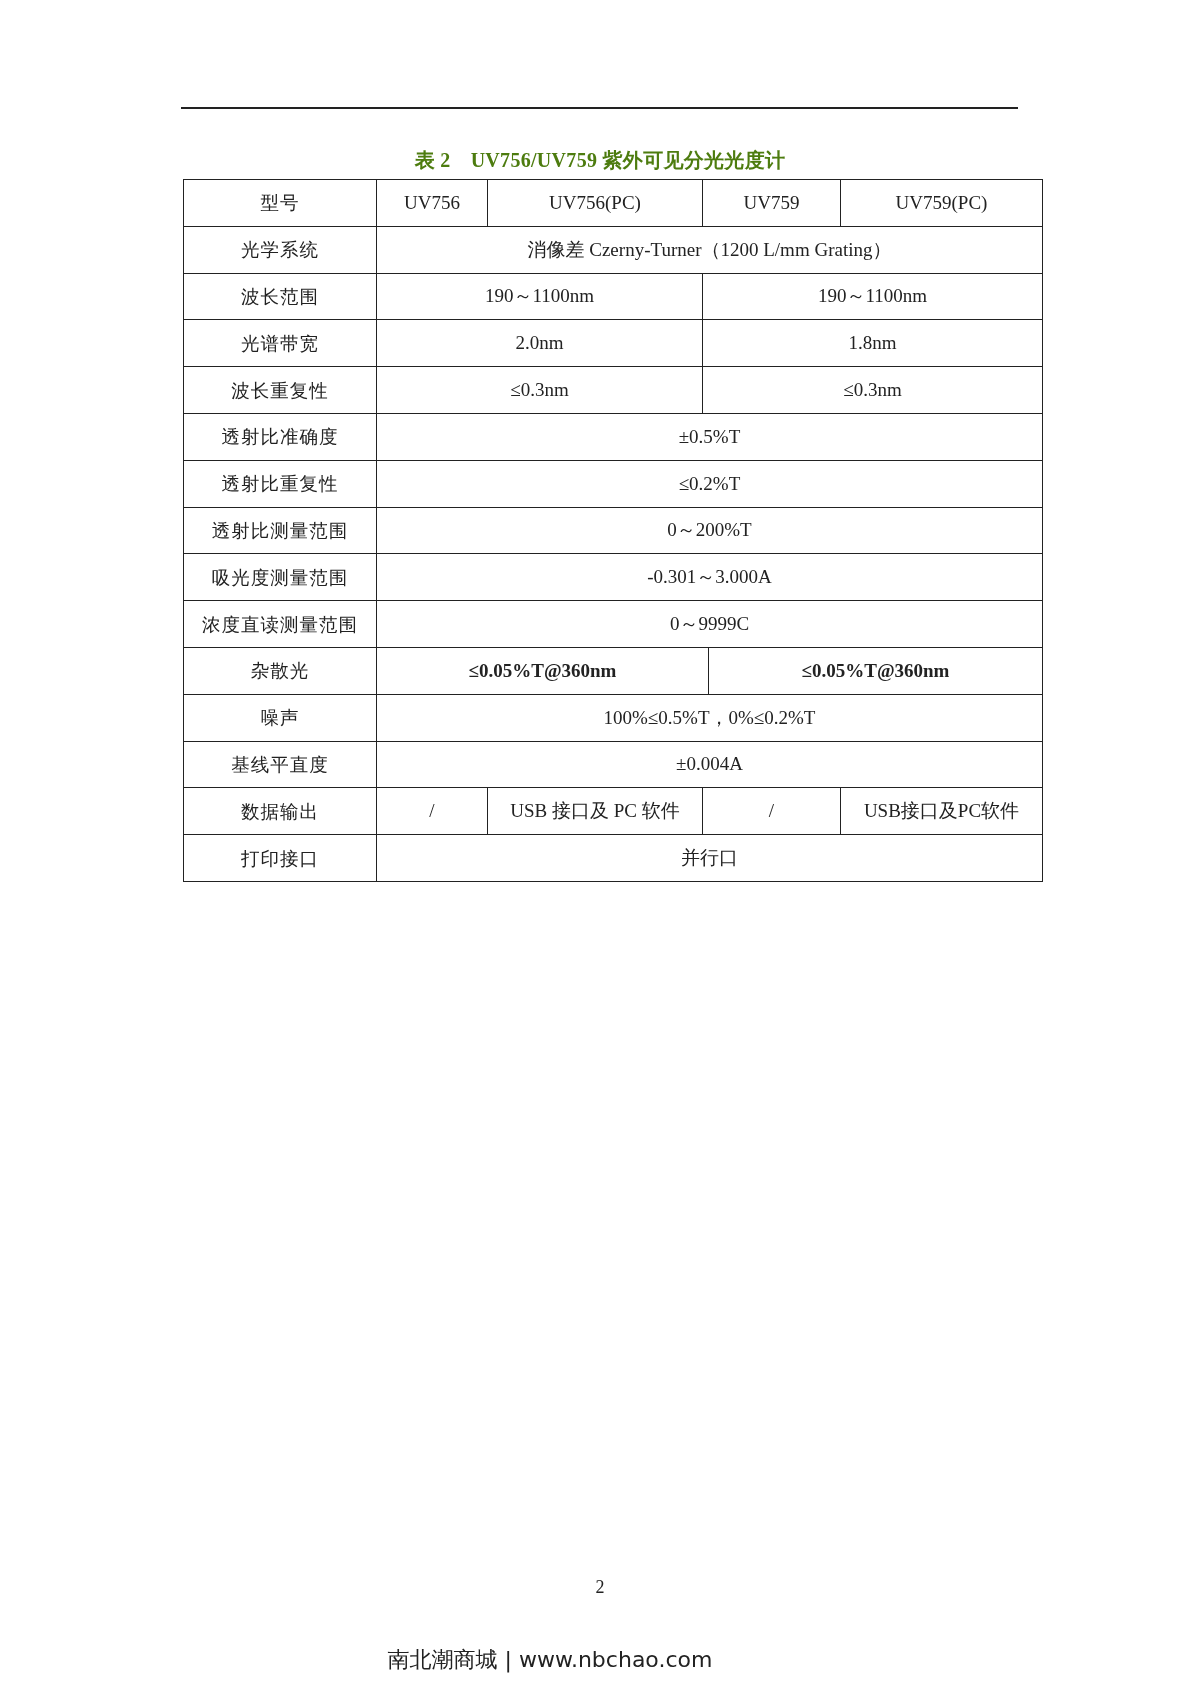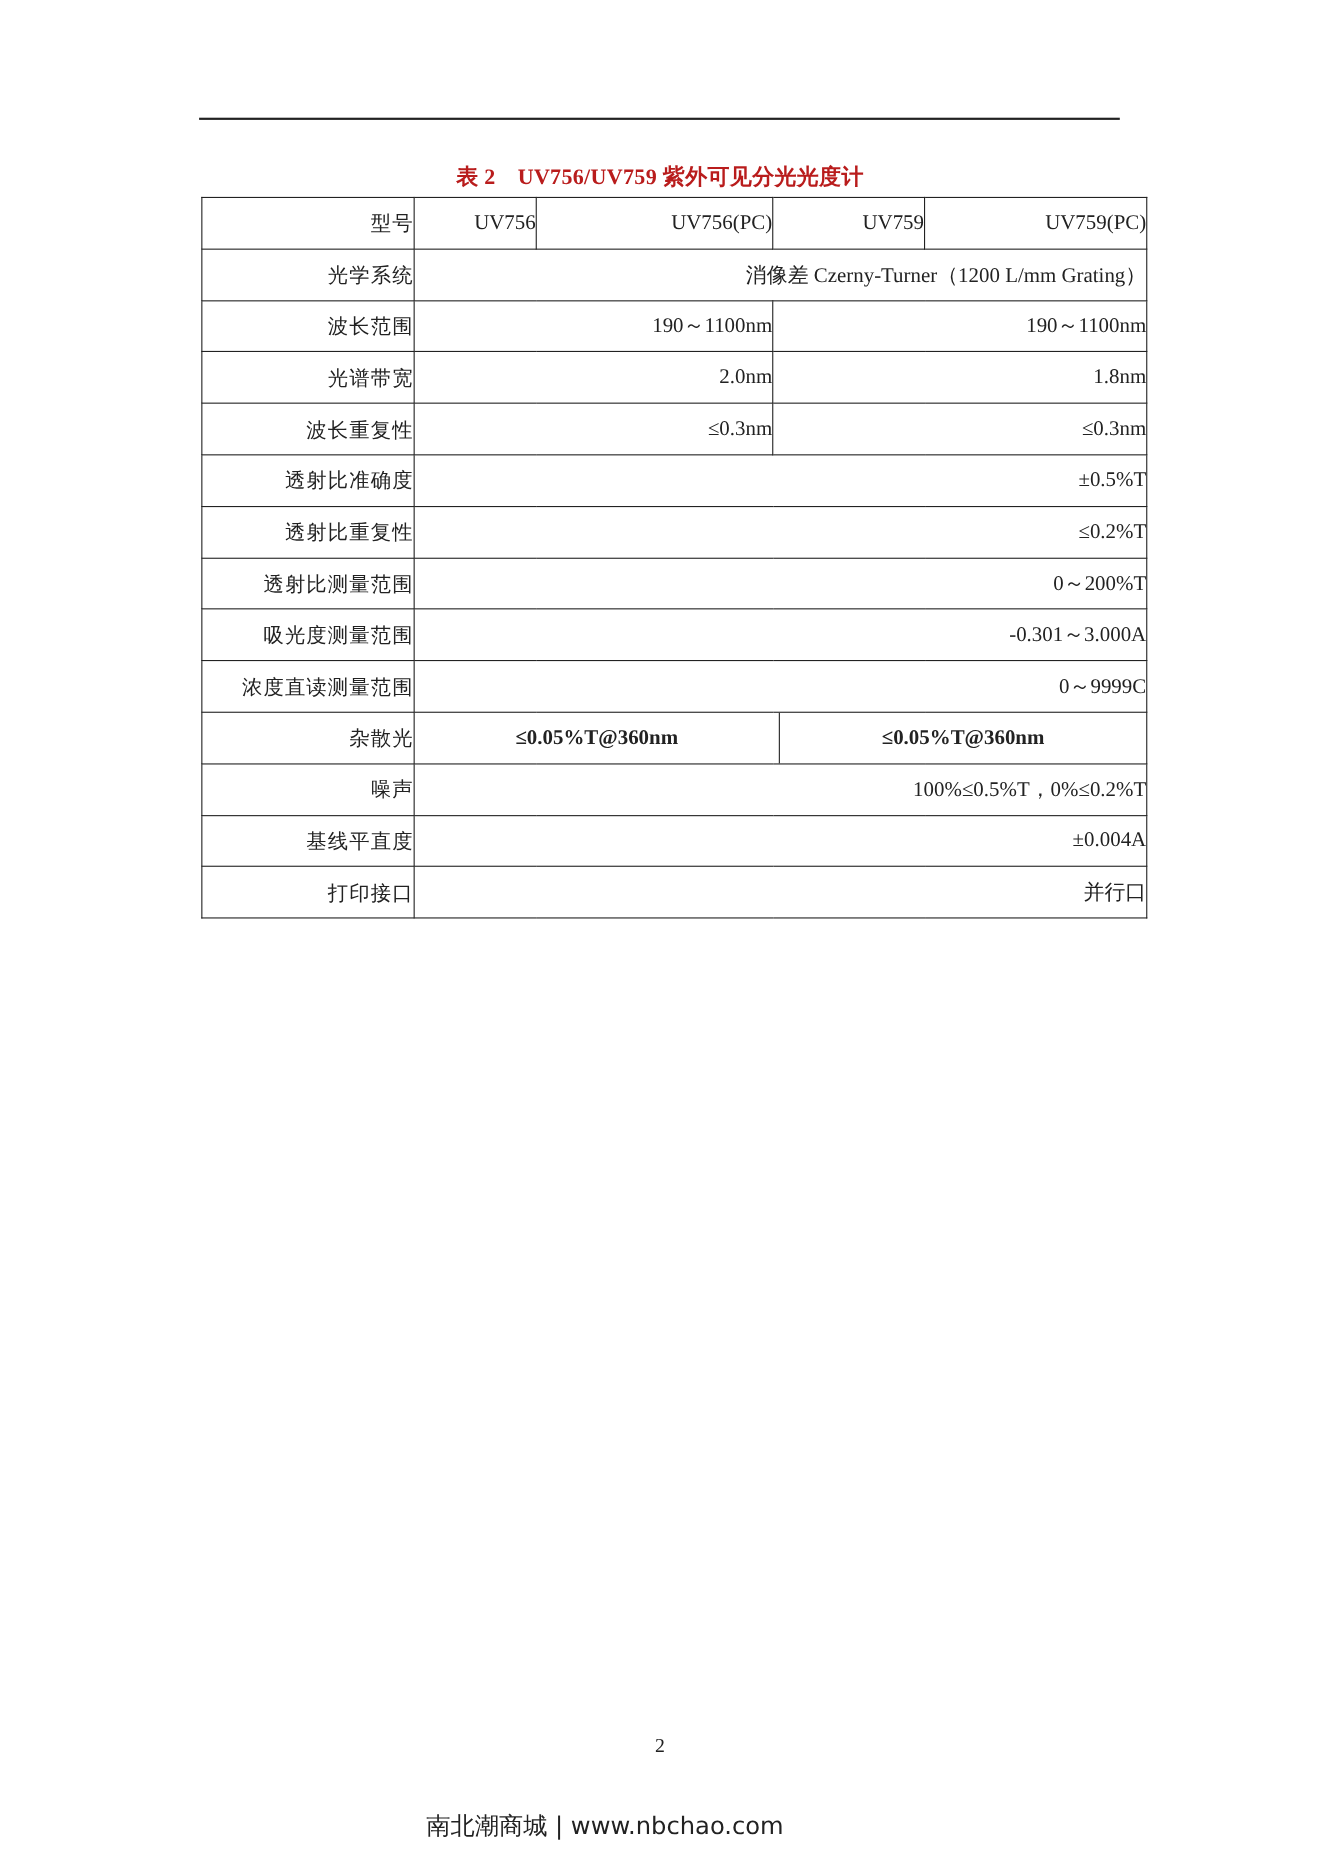--- a/index.html
+++ b/index.html
@@ -6,32 +6,32 @@
     body {
       width: 1200px; height: 1697px; position: relative; overflow: hidden;
       font-family: "Liberation Serif", "DejaVu Serif", serif; color: #1a1a1a;
     }
     .top-rule {
       position: absolute; left: 181px; top: 107px; width: 837px; height: 0;
       border-top: 2px solid #222;
     }
     .table-title {
       position: absolute; left: 0; width: 1200px; top: 147px; text-align: center;
-      font-size: 20px; font-weight: bold; color: #b91c1c; letter-spacing: 0.3px;
+      font-size: 20px; font-weight: bold; color: #4d7c0f; letter-spacing: 0.3px;
       font-family: "Liberation Serif", "DejaVu Serif", serif;
     }
     .table-title .num { margin-right: 20px; }
     table.spec {
       position: absolute; left: 183px; top: 179px;
       border-collapse: collapse; table-layout: fixed;
       width: 859px;
     }
     table.spec td {
       border: 1.3px solid #222; height: 45.8px; padding: 0;
-      text-align: right; vertical-align: middle;
+      text-align: center; vertical-align: middle;
       font-size: 19px; color: #222; white-space: nowrap;
       font-family: "Liberation Serif", "DejaVu Serif", serif;
     }
     table.spec td.label { font-family: "DejaVu Serif", "Liberation Serif", serif; font-size: 18.5px; letter-spacing: 1px; }
     .split2 { display: flex; width: 100%; height: 100%; font-weight: bold; }
     .split2 > div { display: flex; align-items: center; justify-content: center; height: 45.8px; }
     .split2 > div + div { border-left: 1.3px solid #222; }
     .page-number {
       position: absolute; left: 0; width: 1200px; top: 1577px; text-align: center;
       font-size: 18px; color: #222;
@@ -116,20 +116,27 @@
     </tr>
     <tr>
       <td class="label">噪声</td>
       <td colspan="4">100%≤0.5%T，0%≤0.2%T</td>
     </tr>
     <tr>
       <td class="label">基线平直度</td>
       <td colspan="4">±0.004A</td>
     </tr>
     <tr>
+      <td class="label">数据输出</td>
+      <td>/</td>
+      <td>USB 接口及 PC 软件</td>
+      <td>/</td>
+      <td>USB接口及PC软件</td>
+    </tr>
+    <tr>
       <td class="label">打印接口</td>
       <td colspan="4">并行口</td>
     </tr>
   </tbody>
 </table>
 
 <div class="page-number">2</div>
 <div class="footer">南北潮商城 | www.nbchao.com</div>
 
 </body></html>

